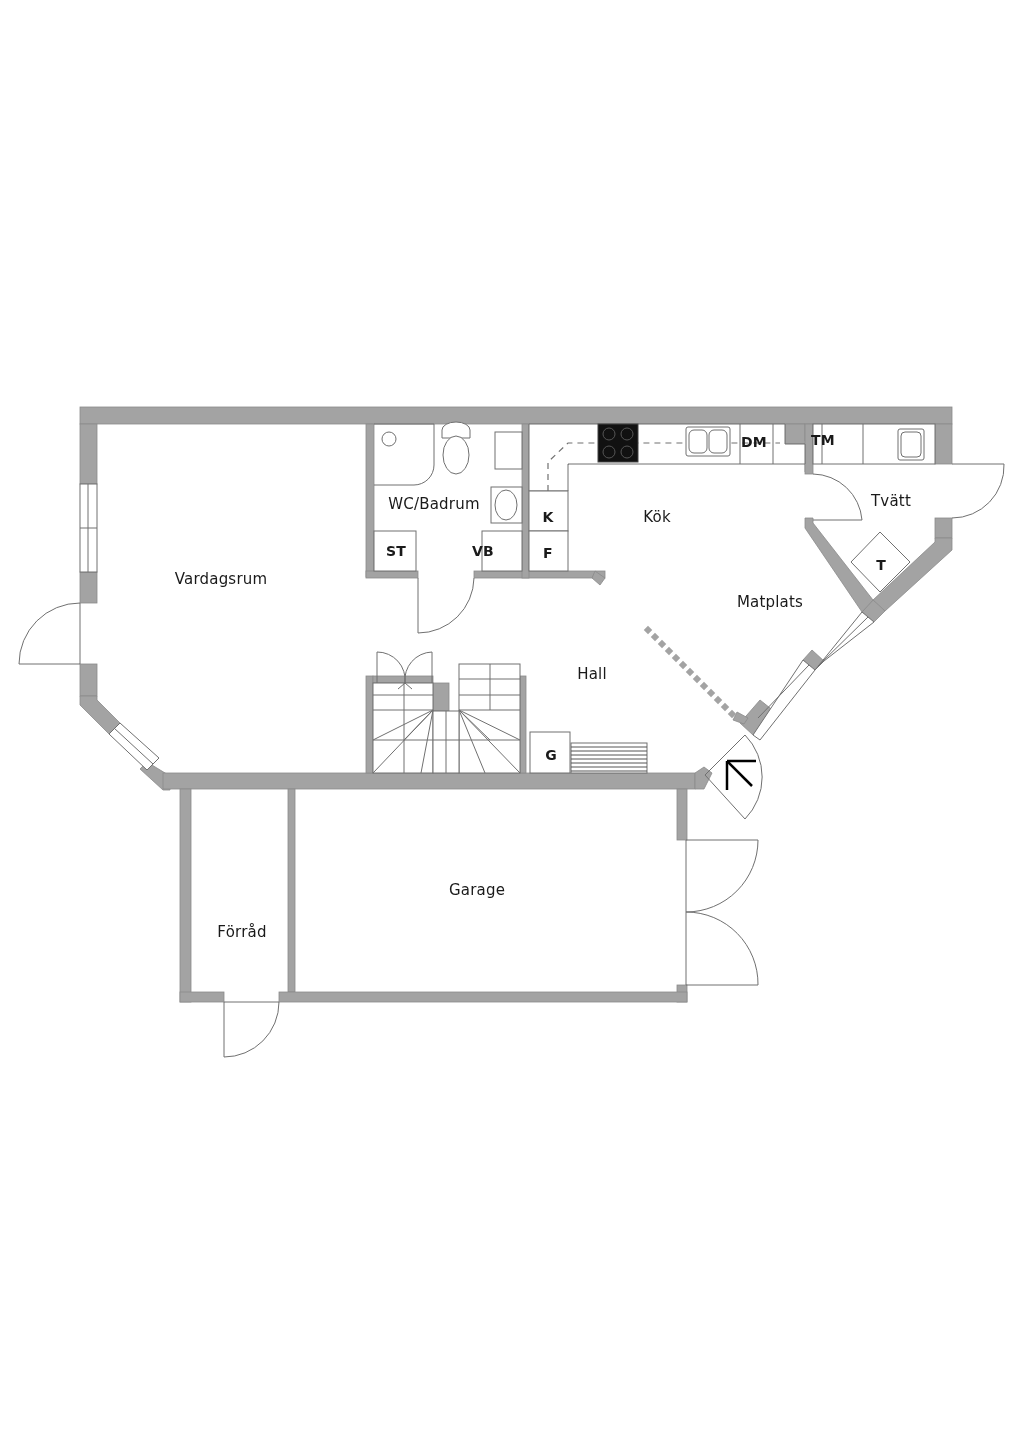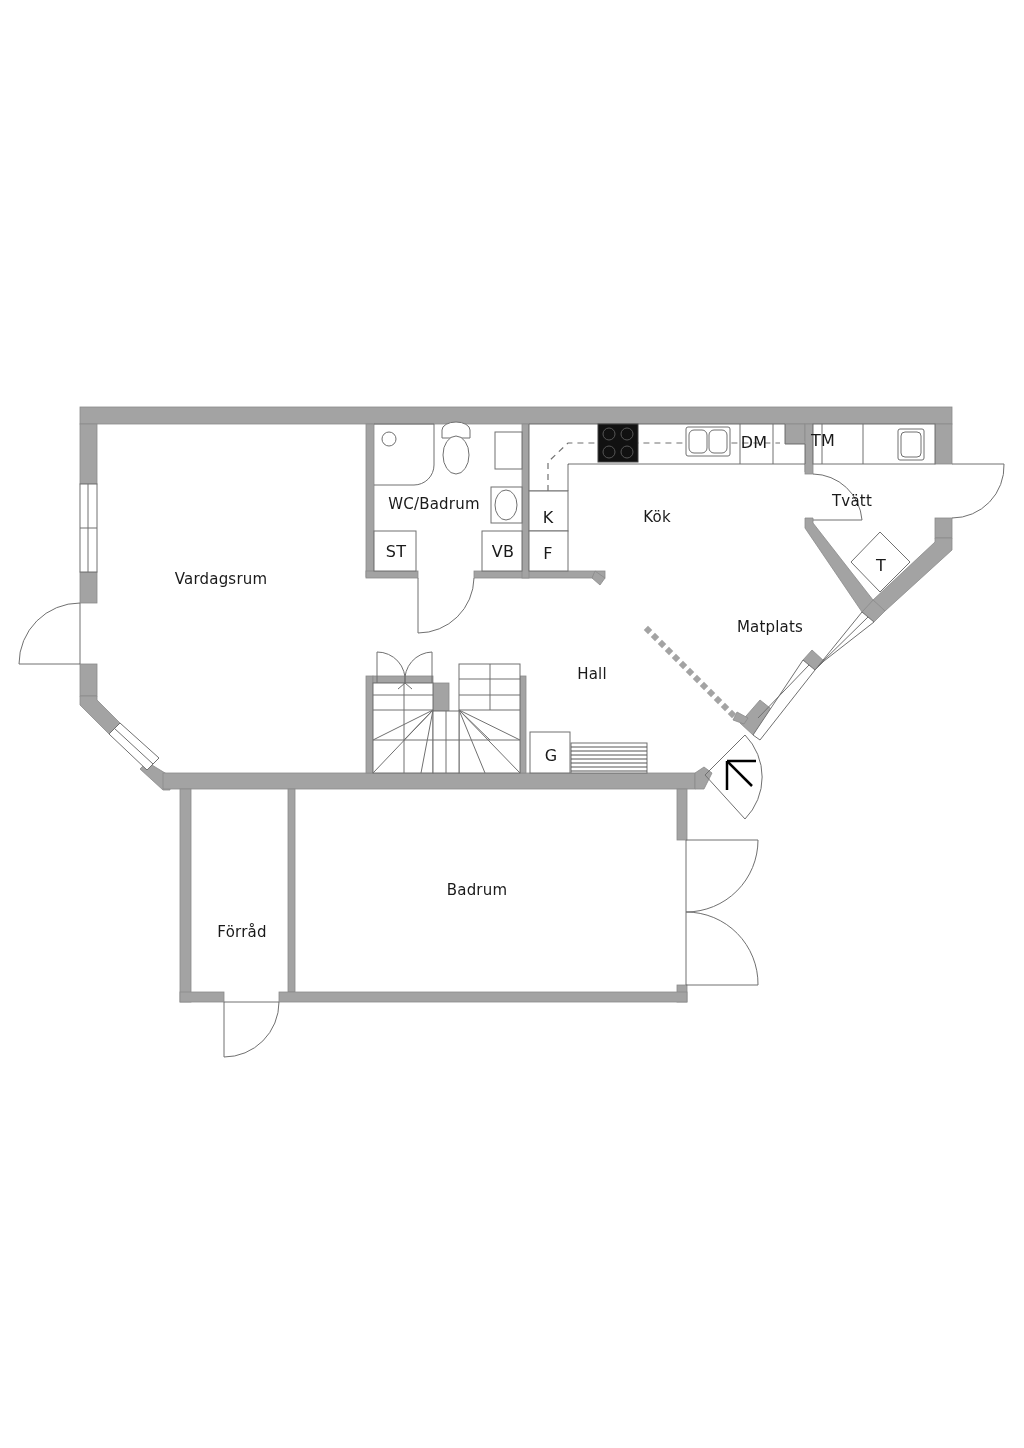--- a/index.html
+++ b/index.html
@@ -4,21 +4,21 @@
 <style>
   html,body{margin:0;padding:0;background:#ffffff;}
   body{width:1024px;height:1448px;position:relative;overflow:hidden;font-family:"DejaVu Sans",sans-serif;}
   #plan{position:absolute;left:0;top:0;width:1024px;height:1448px;}
   .wall{fill:#a3a3a3;stroke:#8a8a8a;stroke-width:0.8;}
   .thin{fill:none;stroke:#707070;stroke-width:1;}
   .fix{fill:#ffffff;stroke:#707070;stroke-width:1;}
   .win{fill:#ffffff;stroke:#707070;stroke-width:1;}
   .dash{fill:none;stroke:#707070;stroke-width:1.2;stroke-dasharray:6 5;}
   .lbl{position:absolute;font-family:"DejaVu Sans",sans-serif;font-size:15px;color:#1a1a1a;white-space:nowrap;transform:translate(-50%,-50%);letter-spacing:0.2px;}
-  .sm{font-size:16px;}
+  .sm{font-size:14px;font-weight:bold;}
 </style>
 </head>
 <body>
 
 <svg id="plan" viewBox="0 0 1024 1448" xmlns="http://www.w3.org/2000/svg">
 
   <g>
 
     <rect class="wall" x="80" y="407" width="872" height="17"></rect>
 
@@ -216,26 +216,26 @@
       <line x1="571" y1="763" x2="647" y2="763"></line>
       <line x1="571" y1="767" x2="647" y2="767"></line>
       <line x1="571" y1="771" x2="647" y2="771"></line>
     </g>
   </g>
 </svg>
 
 <div class="lbl" style="left:221px;top:579px">Vardagsrum</div>
 <div class="lbl" style="left:434px;top:504px">WC/Badrum</div>
 <div class="lbl" style="left:657px;top:517px">Kök</div>
-<div class="lbl" style="left:852px;top:501px">Tvätt</div>
-<div class="lbl" style="left:770px;top:627px">Matplats</div>
+<div class="lbl" style="left:891px;top:501px">Tvätt</div>
+<div class="lbl" style="left:770px;top:602px">Matplats</div>
 <div class="lbl" style="left:592px;top:674px">Hall</div>
 <div class="lbl" style="left:242px;top:932px">Förråd</div>
-<div class="lbl" style="left:477px;top:890px">Badrum</div>
+<div class="lbl" style="left:477px;top:890px">Garage</div>
 
 <div class="lbl sm" style="left:396px;top:551px">ST</div>
-<div class="lbl sm" style="left:503px;top:551px">VB</div>
+<div class="lbl sm" style="left:483px;top:551px">VB</div>
 <div class="lbl sm" style="left:548px;top:517px">K</div>
 <div class="lbl sm" style="left:548px;top:553px">F</div>
 <div class="lbl sm" style="left:754px;top:442px">DM</div>
 <div class="lbl sm" style="left:823px;top:440px">TM</div>
 <div class="lbl sm" style="left:881px;top:565px">T</div>
 <div class="lbl sm" style="left:551px;top:755px">G</div>
 
 </body></html>

